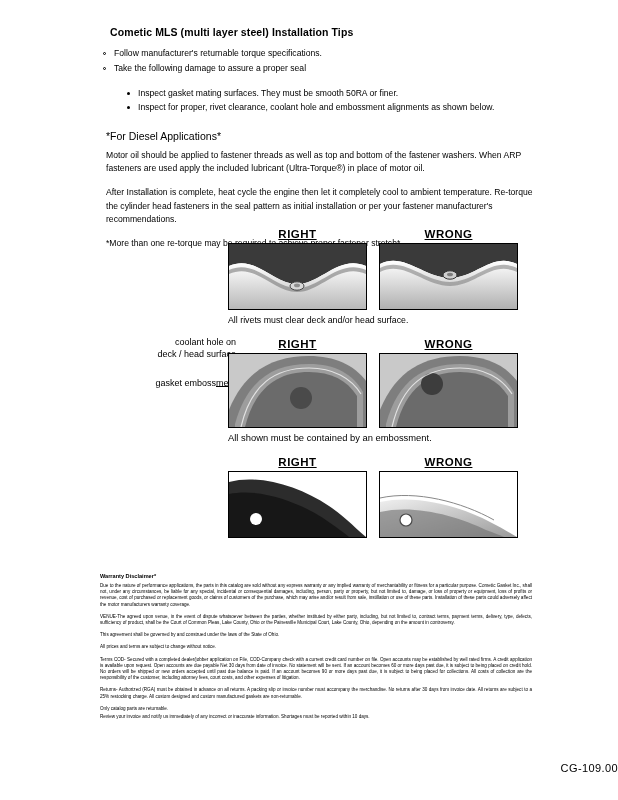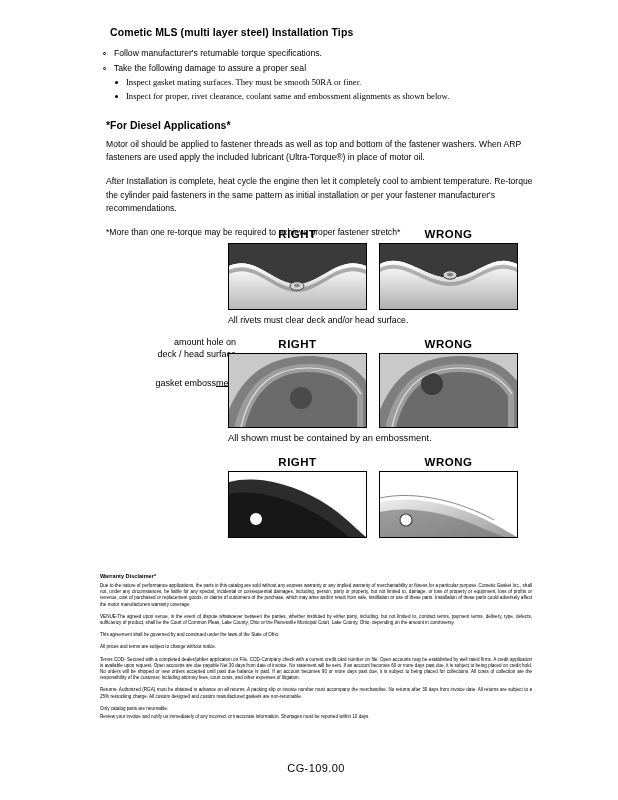--- a/index.html
+++ b/index.html
@@ -52,44 +52,43 @@
     left: 3px;
     top: 5px;
     width: 3px;
     height: 3px;
     border: 1px solid #000;
     border-radius: 50%;
     box-sizing: border-box;
   }
   ul.subbullets {
     list-style: none;
-    margin: 0;
+    margin: 12px;
     padding: 0;
-    font-family: Liberation Serif, serif;
   }
   ul.subbullets > li {
     font-size: 8.6px;
     line-height: 13.5px;
     padding-left: 16px;
     position: relative;
     margin-left: 10px;
   }
   ul.subbullets > li::before {
     content: "";
     position: absolute;
     left: 5px;
     top: 5px;
     width: 3.4px;
     height: 3.4px;
     background: #000;
     border-radius: 50%;
   }
   h2.subhead {
     font-size: 10.5px;
-    font-weight: bold;
+    font-weight: normal;
     margin: 16px 0 7px 6px;
   }
   p.para {
     font-size: 8.6px;
     line-height: 13.2px;
     margin: 0 0 11px 6px;
   }
   p.note {
     font-size: 8.6px;
     line-height: 13.2px;
@@ -110,20 +109,21 @@
   }
   .fig-col {
     width: 139px;
   }
   .fig-label {
     text-align: center;
     font-size: 11.5px;
     font-weight: bold;
     letter-spacing: 0.5px;
     margin-bottom: 3px;
+    text-decoration: underline;
   }
   .fig-box {
     width: 139px;
     height: 67px;
     border: 1px solid #000;
     box-sizing: border-box;
     overflow: hidden;
     position: relative;
     background: #ffffff;
   }
@@ -178,53 +178,53 @@
     font-size: 4.6px;
     line-height: 6.2px;
     margin: 0 0 6px 0;
     text-align: justify;
   }
   .docnum {
     position: absolute;
     left: 0;
     top: 762px;
     width: 618px;
-    text-align: center;
+    text-align: right;
     font-size: 11px;
     letter-spacing: 0.4px;
   }
   .docnum span { margin-left: 14px; }
 </style>
 </head>
 <body>
 
 <div class="page">
 
   <div class="content">
     <h1 class="title">Cometic MLS (multi layer steel) Installation Tips</h1>
 
     <ul class="bullets">
       <li>Follow manufacturer's returnable torque specifications.</li>
       <li>Take the following damage to assure a proper seal</li>
     </ul>
 
     <ul class="subbullets">
       <li>Inspect gasket mating surfaces.  They must be smooth 50RA or finer.</li>
-      <li>Inspect for proper, rivet clearance, coolant same and embossment alignments as shown below.</li>
+      <li>Inspect for proper, rivet clearance, coolant hole and embossment alignments as shown below.</li>
     </ul>
 
     <h2 class="subhead">*For Diesel Applications*</h2>
     <p class="para">Motor oil should be applied to fastener threads as well as top and bottom of the fastener washers. When ARP fasteners are used apply the included lubricant (Ultra-Torque®) in place of motor oil.</p>
-    <p class="para">After Installation is complete, heat cycle the engine then let it completely cool to ambient temperature. Re-torque the cylinder paid fasteners in the same pattern as initial installation or per your fastener manufacturer's recommendations.</p>
+    <p class="para">After Installation is complete, heat cycle the engine then let it completely cool to ambient temperature. Re-torque the cylinder head fasteners in the seal pattern as initial installation or per your fastener manufacturer's recommendations.</p>
     <p class="note">*More than one re-torque may be required to achieve proper fastener stretch*</p>
   </div>
 
   <div class="callouts">
     <div class="callout-line1">
-      <div>amount hole on</div>
+      <div>coolant hole on</div>
       <div>deck / head surface</div>
     </div>
     <div class="callout-line2">gasket embossment</div>
   </div>
   <div class="leader" style="left:240px;top:356px;width:52px;"></div>
   <div class="leader" style="left:288px;top:356px;width:36px;transform:rotate(22deg);transform-origin:left center;"></div>
   <div class="leader" style="left:216px;top:386px;width:80px;"></div>
   <div class="leader" style="left:292px;top:386px;width:30px;transform:rotate(-12deg);transform-origin:left center;"></div>
 
   <div class="figures">

